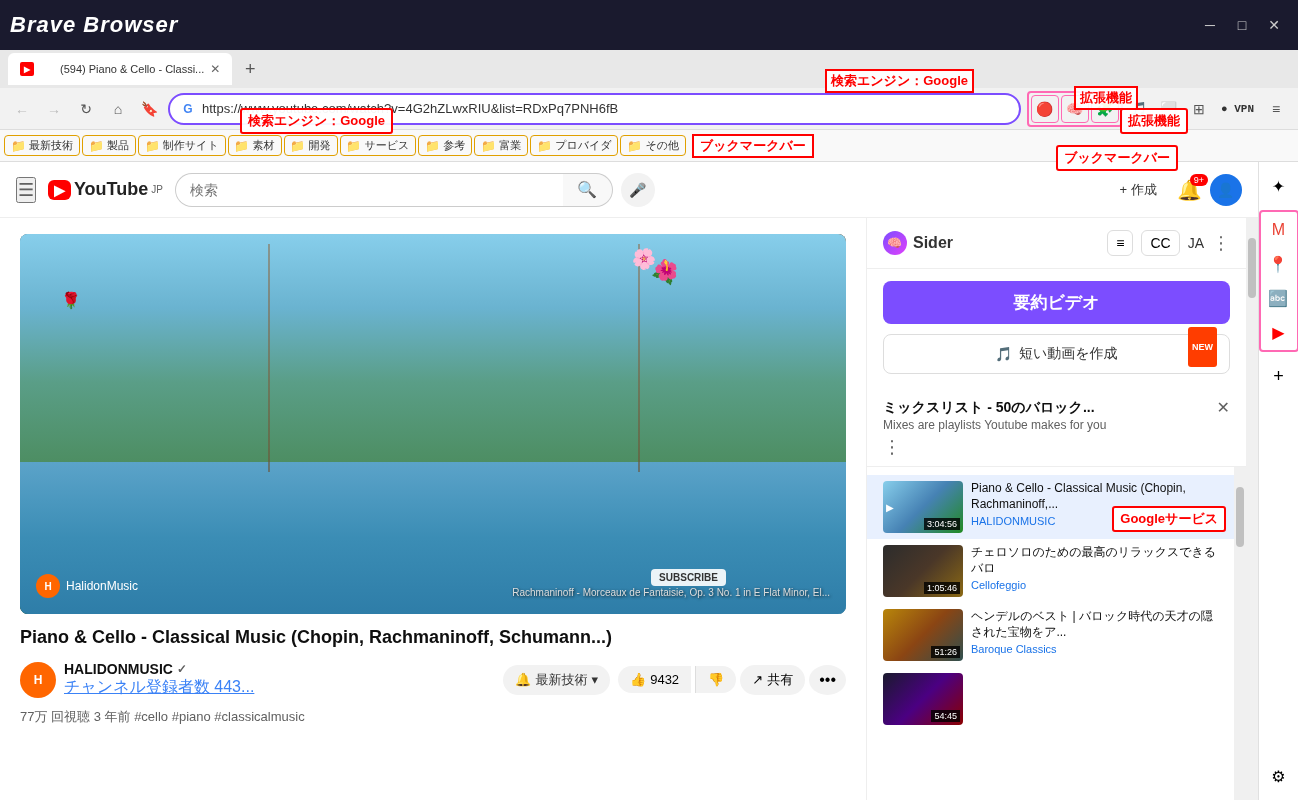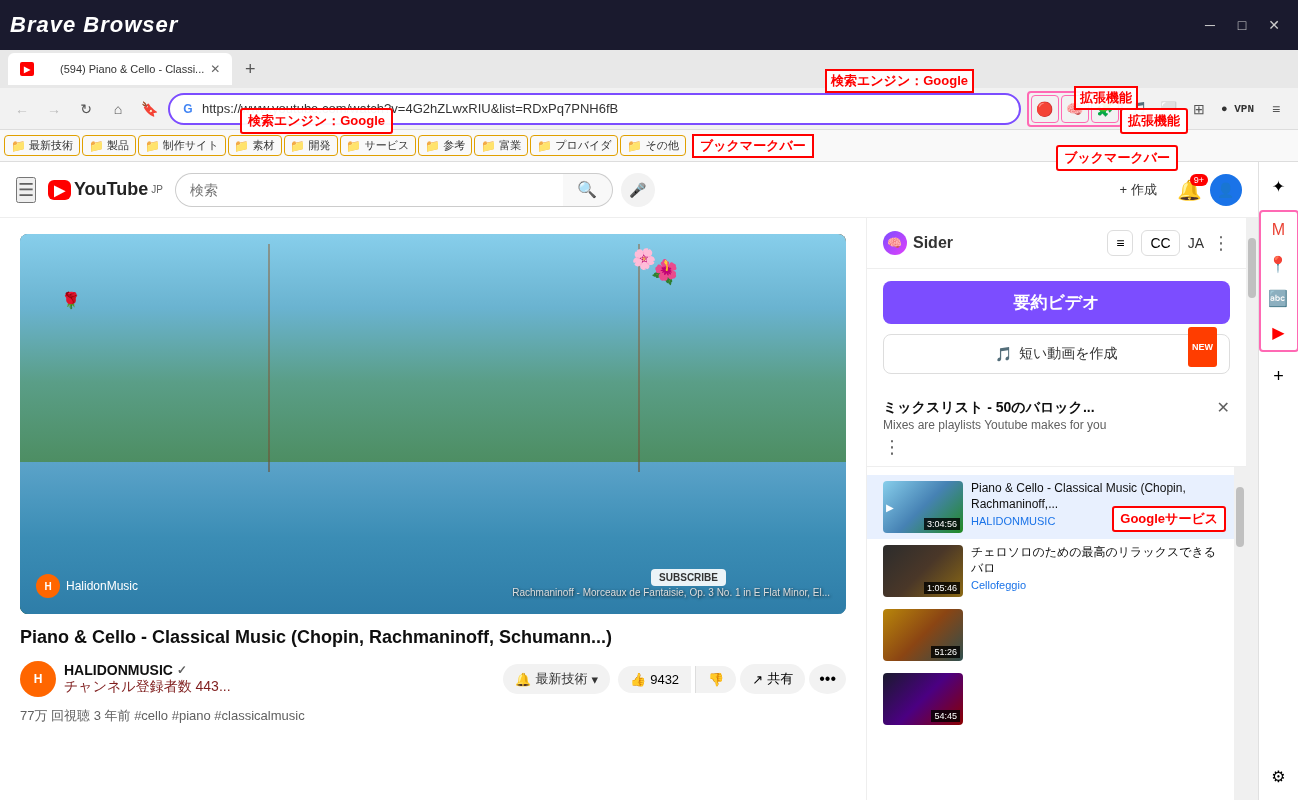--- a/index.html
+++ b/index.html
@@ -415,21 +415,21 @@
     .channel-info { flex: 1; }
     .channel-name {
       font-size: 14px;
       font-weight: 600;
       color: #0f0f0f;
       display: flex;
       align-items: center;
       gap: 4px;
     }
     .verified-icon { color: #606060; font-size: 12px; }
-    .channel-subs { font-size: 14px; color: #7f1d1d; }
+    .channel-subs { font-size: 16px; color: #3b82f6; text-decoration: underline; }
     .subscribe-area {
       display: flex;
       align-items: center;
       gap: 6px;
     }
     .subscribed-btn {
       display: flex;
       align-items: center;
       gap: 4px;
       padding: 6px 12px;
@@ -996,20 +996,24 @@
                 <div class="playlist-item-info">
                   <div class="playlist-item-title">チェロソロのための最高のリラックスできるバロ</div>
                   <div class="playlist-item-channel">Cellofeggio</div>
                 </div>
               </div>
 
               <div class="playlist-item">
                 <div class="playlist-thumb thumb-3">
                   <span class="duration-badge">51:26</span>
                 </div>
+                <div class="playlist-item-info">
+                  <div class="playlist-item-title">ヘンデルのベスト | バロック時代の天才の隠された宝物をア...</div>
+                  <div class="playlist-item-channel">Baroque Classics</div>
+                </div>
               </div>
 
               <div class="playlist-item">
                 <div class="playlist-thumb thumb-4">
                   <span class="duration-badge">54:45</span>
                 </div>
               </div>
 
             </div>
             <div class="scrollbar-track">

